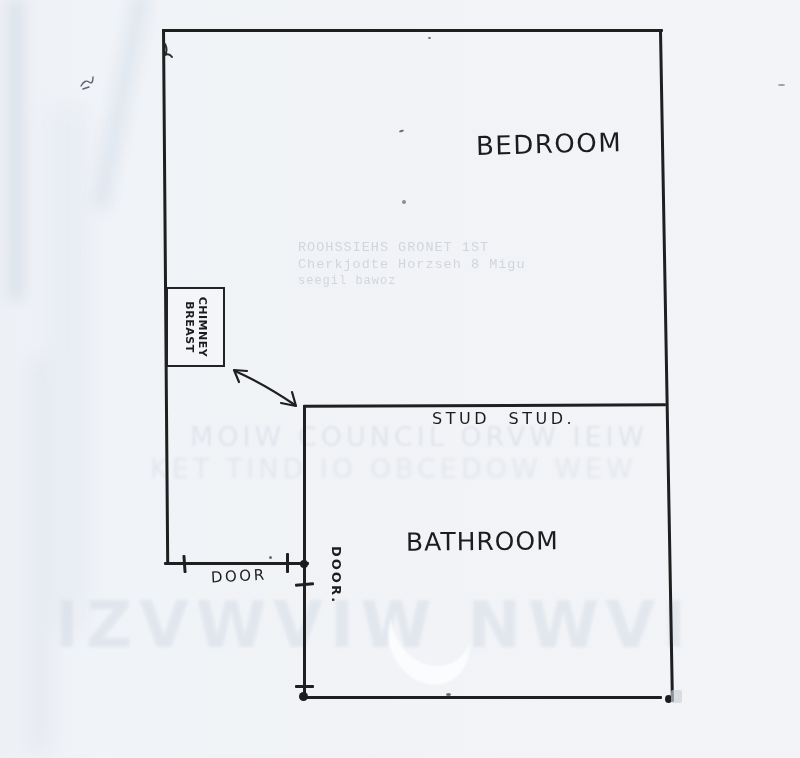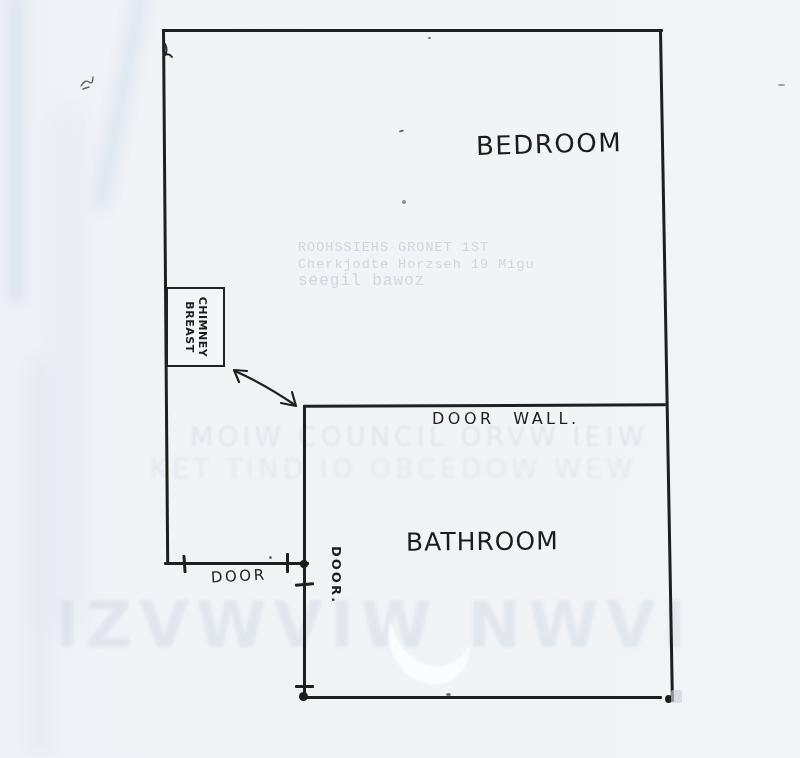--- a/index.html
+++ b/index.html
@@ -16,21 +16,21 @@
   
   .streak{position:absolute;pointer-events:none;}
   .streak-1{left:8px;top:0;width:16px;height:300px;background:rgba(187,200,220,.30);filter:blur(6px);}
   .streak-2{left:112px;top:-10px;width:18px;height:220px;background:rgba(196,208,226,.35);filter:blur(7px);transform:rotate(11deg);}
   .streak-3{left:52px;top:110px;width:34px;height:520px;background:rgba(208,217,231,.22);filter:blur(12px);}
   .streak-4{left:30px;top:360px;width:20px;height:390px;background:rgba(203,213,228,.22);filter:blur(9px);}
 
   
   .bleed{position:absolute;color:#a9b2c2;pointer-events:none;white-space:nowrap;}
   .bleed-a{left:298px;top:239px;font-size:13.5px;line-height:17px;letter-spacing:1px;opacity:.45;filter:blur(.5px);font-family:Liberation Mono, monospace;}
-  .bleed-a .ln3{font-size:16px;}
+  .bleed-a .ln3{font-size:12px;}
   .bleed-b1{left:190px;top:421px;font-size:27px;letter-spacing:4px;color:#c7cfdc;opacity:.38;filter:blur(1.3px);}
   .bleed-b2{left:150px;top:453px;font-size:27px;letter-spacing:4px;color:#c9d1dd;opacity:.34;filter:blur(1.4px);}
   .bleed-c{left:55px;top:588px;font-size:64px;letter-spacing:7px;color:#d4dbe6;opacity:.50;filter:blur(1.6px);font-weight:bold;}
 
   
   .crescent{
     position:absolute;left:390px;top:594px;width:78px;height:92px;border-radius:50%;
     box-shadow:inset 11px -15px 0 0 #fcfdff;transform:rotate(-28deg);
     opacity:.95;filter:blur(1px);pointer-events:none;
   }
@@ -99,21 +99,21 @@
 
 <div class="scan">
 
   <div class="streak streak-1"></div>
   <div class="streak streak-2"></div>
   <div class="streak streak-3"></div>
   <div class="streak streak-4"></div>
 
   <div class="bleed bleed-a">
     <div>ROOHSSIEHS GRONET 1ST</div>
-    <div>Cherkjodte Horzseh 19 Migu</div>
+    <div>Cherkjodte Horzseh 8 Migu</div>
     <div class="ln3">seegil bawoz</div>
   </div>
   <div class="bleed bleed-b1">MOIW COUNCIL ORVW IEIW</div>
   <div class="bleed bleed-b2">KET TIND IO OBCEDOW WEW</div>
   <div class="bleed bleed-c">IZVWVIW NWVI</div>
   <div class="crescent"></div>
 
   <div class="wall w-top"></div>
   <div class="wall w-left"></div>
   <div class="wall w-right"></div>
@@ -156,17 +156,17 @@
 
   <div class="speck s1"></div>
   <div class="speck s2"></div>
   <div class="speck s3"></div>
   <div class="speck s4"></div>
   <div class="speck s5"></div>
   <div class="speck s6"></div>
 
   <div class="hand lbl-bedroom">BEDROOM</div>
   <div class="hand lbl-bathroom">BATHROOM</div>
-  <div class="hand lbl-studwall">DOOR WALL.</div>
+  <div class="hand lbl-studwall">STUD STUD.</div>
   <div class="hand lbl-door-h">DOOR</div>
   <div class="hand lbl-door-v">DOOR.</div>
 
 </div>
 
 </body></html>

